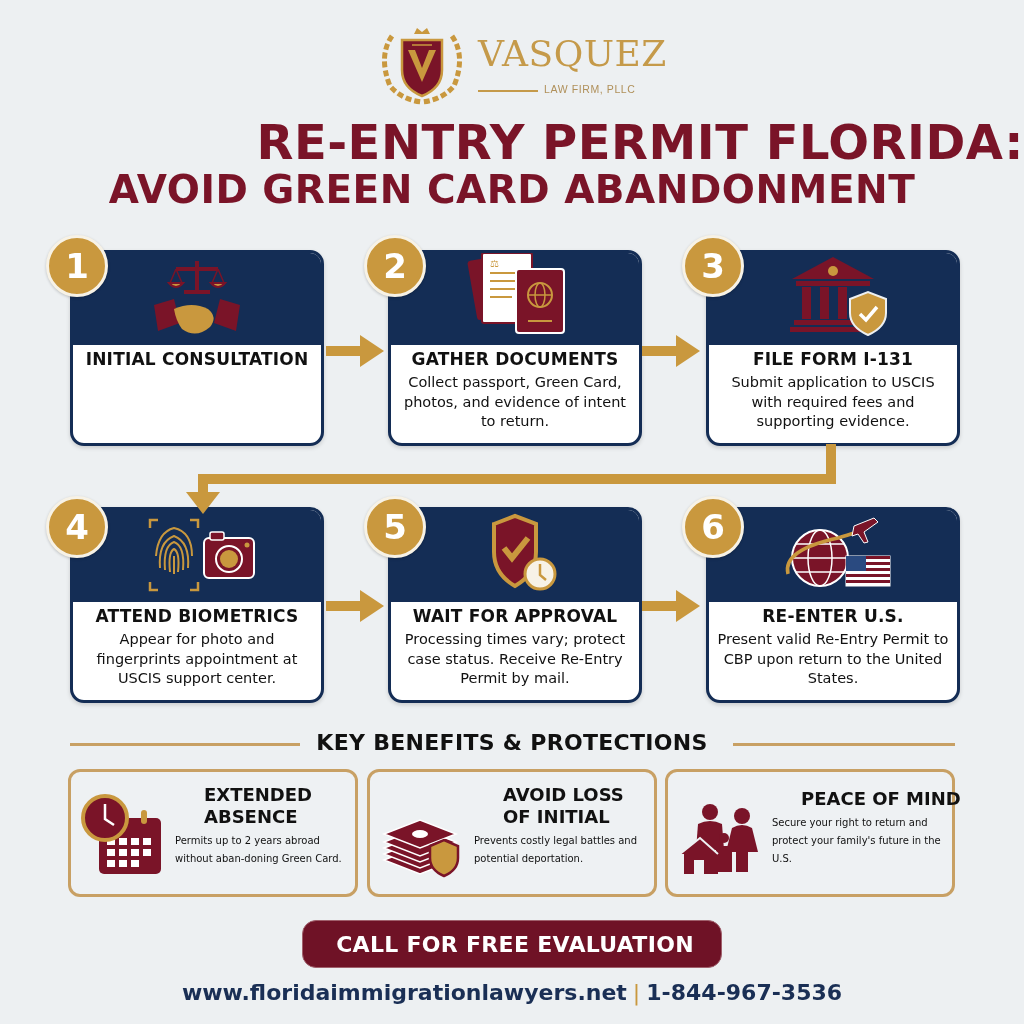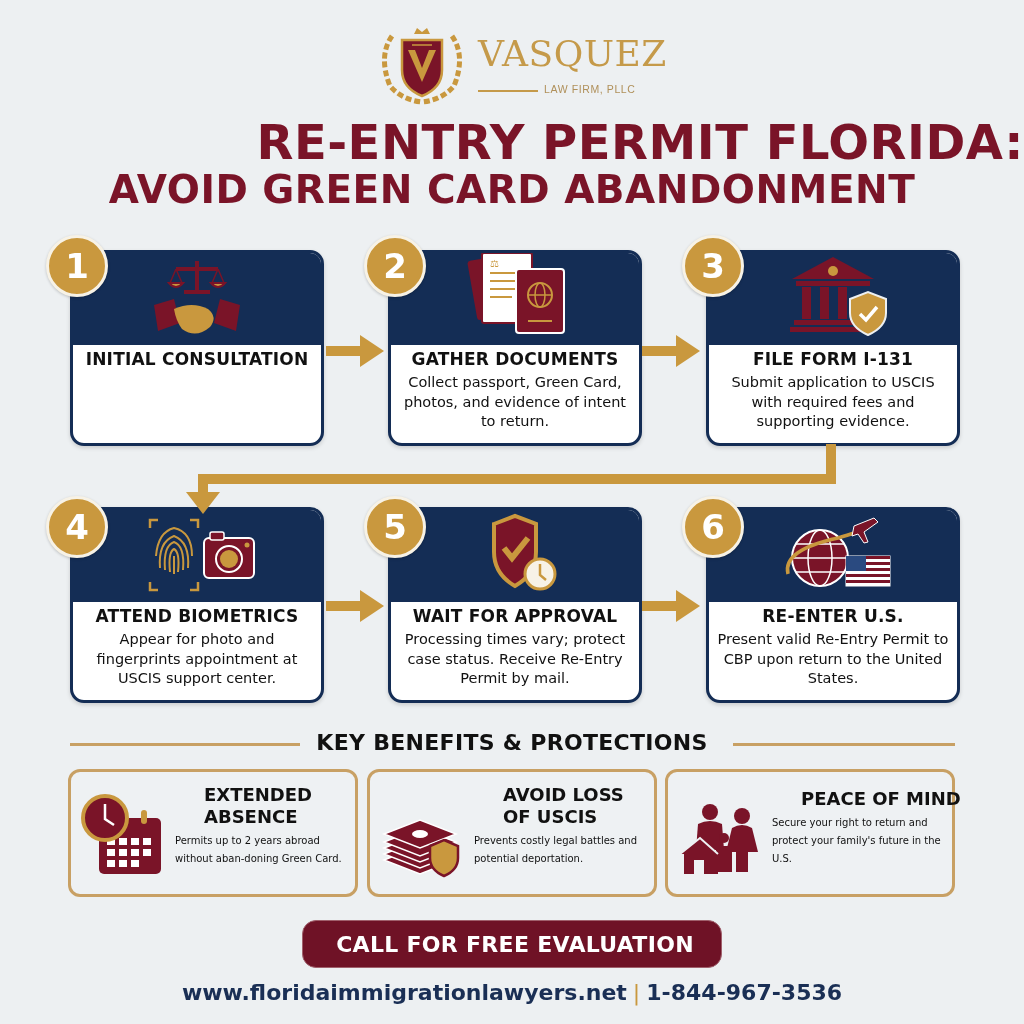--- a/index.html
+++ b/index.html
@@ -265,21 +265,21 @@
       <path d="M4 44 L40 30 L76 44 L40 58 Z" transform="translate(0,16)"></path>
       <path d="M4 44 L40 30 L76 44 L40 58 Z" transform="translate(0,10)"></path>
       <path d="M4 44 L40 30 L76 44 L40 58 Z" transform="translate(0,4)"></path>
       <path d="M4 40 L40 26 L76 40 L40 54 Z"></path>
     </g>
     <ellipse cx="40" cy="40" rx="8" ry="4" fill="#fff"></ellipse>
     <path d="M50 52 L64 46 L78 52 V64 Q78 76 64 82 Q50 76 50 64 Z" fill="#c9983e" stroke="#7a1428" stroke-width="2.5"></path>
   </svg>
   <div class="bt">
     <span>AVOID LOSS</span><br>
-    <span>OF USCIS</span>
+    <span>OF INITIAL</span>
   </div>
   <div class="bd" style="top:60px">Prevents costly legal battles and potential deportation.</div>
 </div>
 
 <div class="benefit" style="left:665px">
   <svg class="bicon" viewBox="0 0 84 84">
     <g fill="#7a1428">
       <circle cx="32" cy="18" r="8"></circle>
       <path d="M20 30 Q32 24 44 30 L46 56 H18 Z"></path>
       <circle cx="64" cy="22" r="8"></circle>

